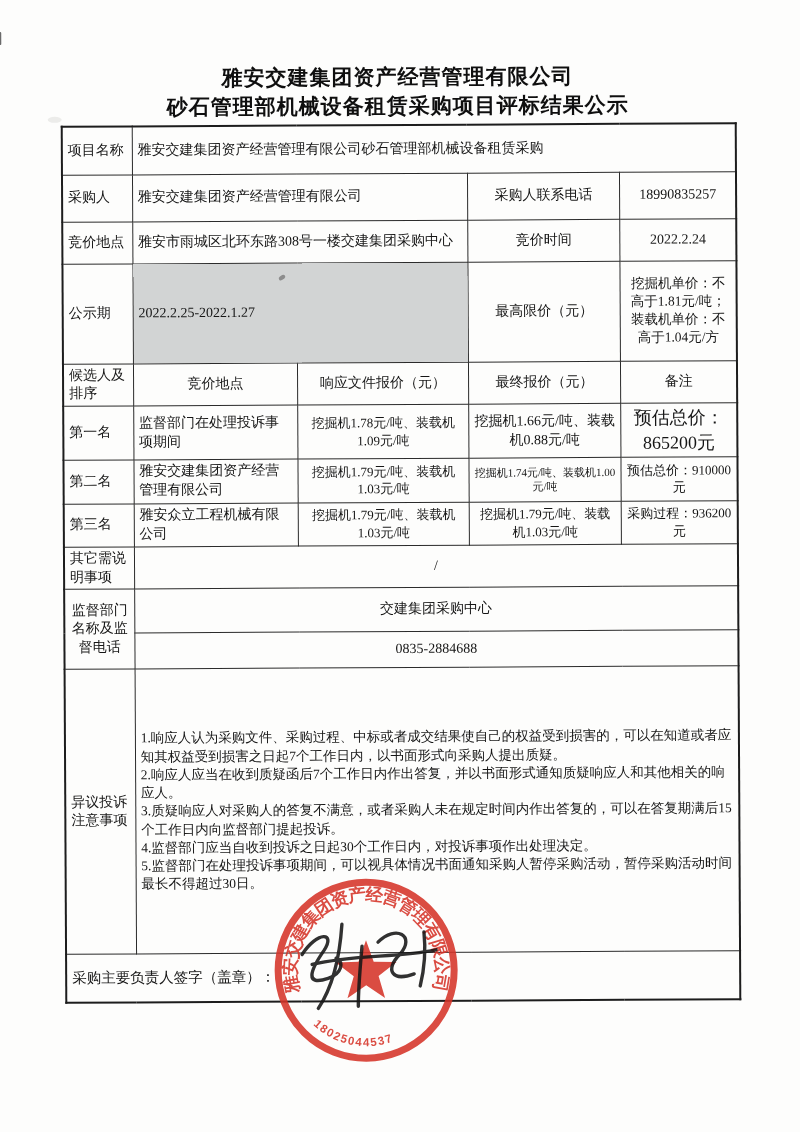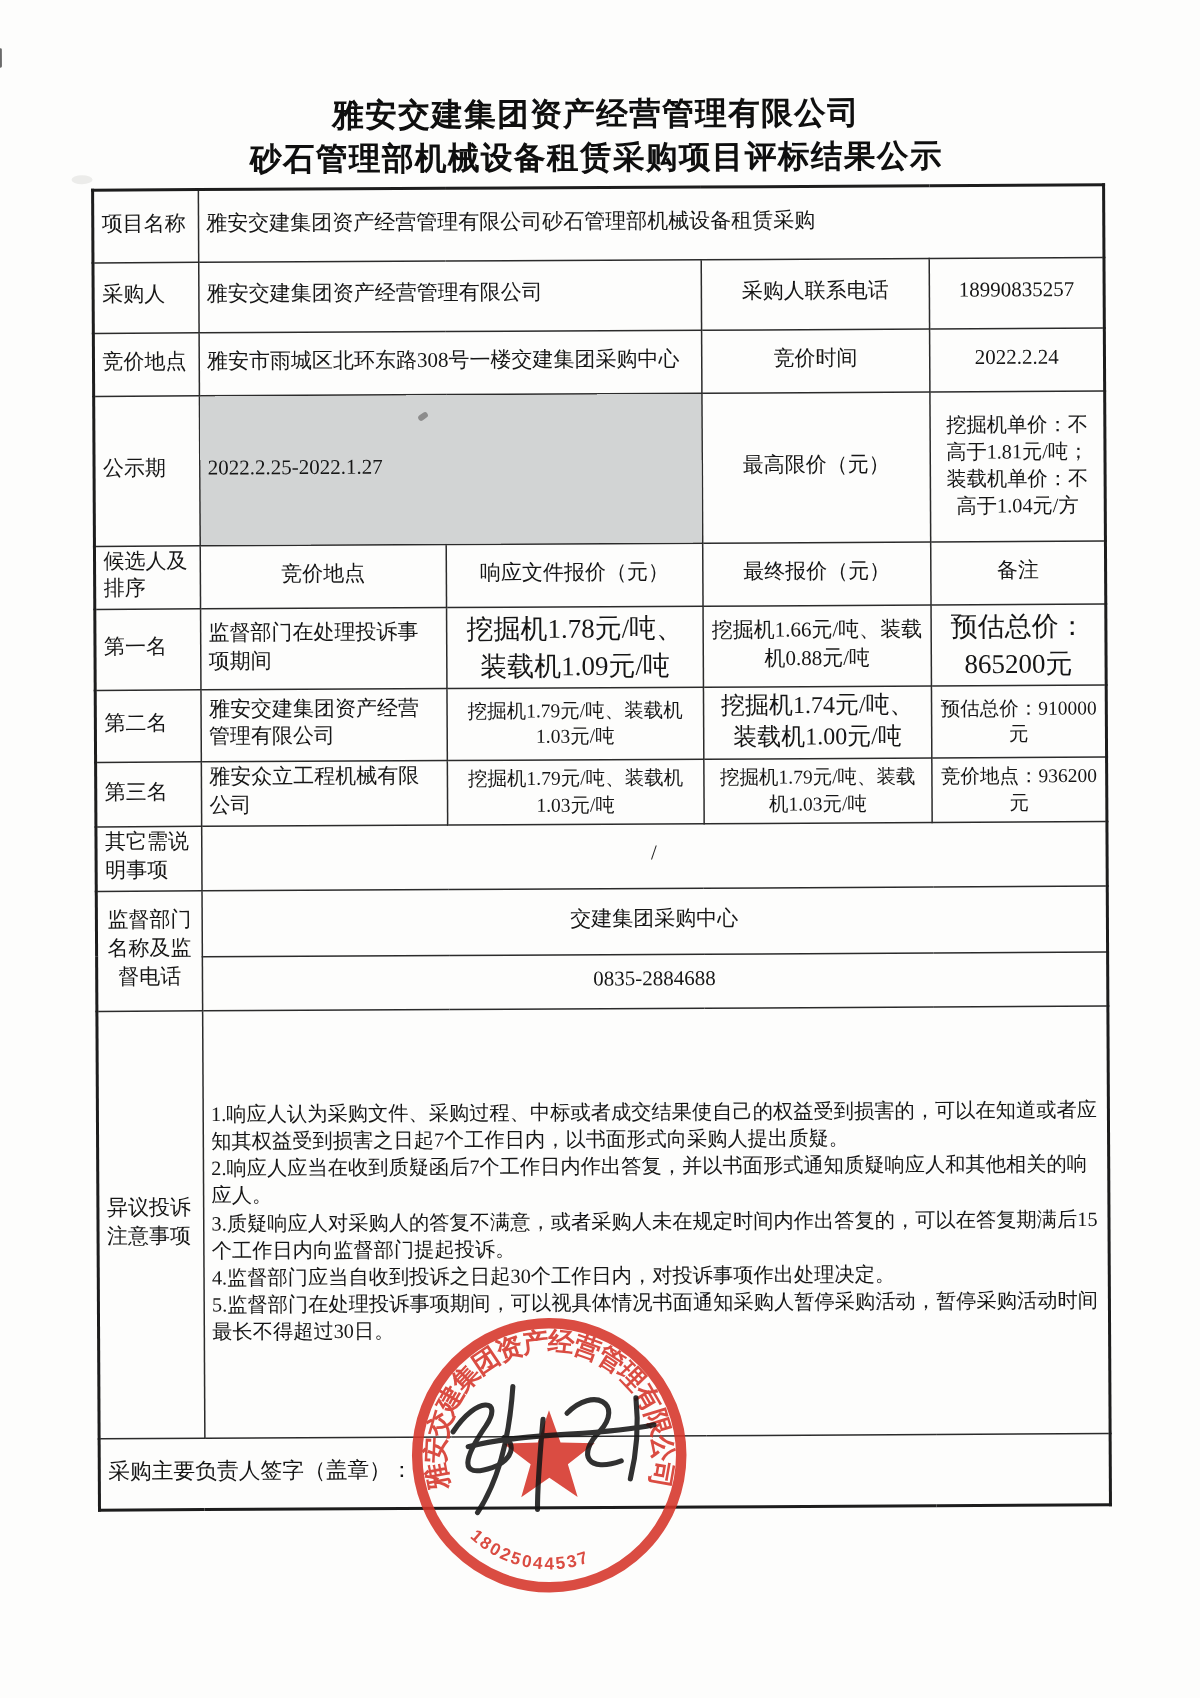--- a/index.html
+++ b/index.html
@@ -114,39 +114,39 @@
       <td class="lbl">候选人及排序</td>
       <td class="ctr">竞价地点</td>
       <td class="ctr">响应文件报价（元）</td>
       <td class="ctr">最终报价（元）</td>
       <td class="ctr">备注</td>
     </tr>
 
     <tr style="height:52px">
       <td class="lbl">第一名</td>
       <td>监督部门在处理投诉事项期间</td>
-      <td class="ctr" style="font-size:18px">挖掘机1.78元/吨、装载机1.09元/吨</td>
+      <td class="ctr" style="font-size:13px">挖掘机1.78元/吨、装载机1.09元/吨</td>
       <td class="ctr" style="font-size:14px">挖掘机1.66元/吨、装载机0.88元/吨</td>
       <td class="ctr" style="font-size:18px">预估总价：865200元</td>
     </tr>
 
     <tr style="height:44px">
       <td class="lbl">第二名</td>
       <td>雅安交建集团资产经营管理有限公司</td>
       <td class="ctr" style="font-size:13px">挖掘机1.79元/吨、装载机1.03元/吨</td>
-      <td class="ctr" style="font-size:16px">挖掘机1.74元/吨、装载机1.00元/吨</td>
+      <td class="ctr" style="font-size:11px">挖掘机1.74元/吨、装载机1.00元/吨</td>
       <td class="ctr" style="font-size:13px">预估总价：910000元</td>
     </tr>
 
     <tr style="height:42px">
       <td class="lbl">第三名</td>
       <td>雅安众立工程机械有限公司</td>
       <td class="ctr" style="font-size:13px">挖掘机1.79元/吨、装载机1.03元/吨</td>
       <td class="ctr" style="font-size:13px">挖掘机1.79元/吨、装载机1.03元/吨</td>
-      <td class="ctr" style="font-size:13px">竞价地点：936200元</td>
+      <td class="ctr" style="font-size:13px">采购过程：936200元</td>
     </tr>
 
     <tr style="height:36px">
       <td class="lbl">其它需说明事项</td>
       <td colspan="4" class="ctr">/</td>
     </tr>
 
     <tr style="height:44px">
       <td rowspan="2" class="ctr">监督部门名称及监督电话</td>
       <td colspan="4" class="ctr">交建集团采购中心</td>

